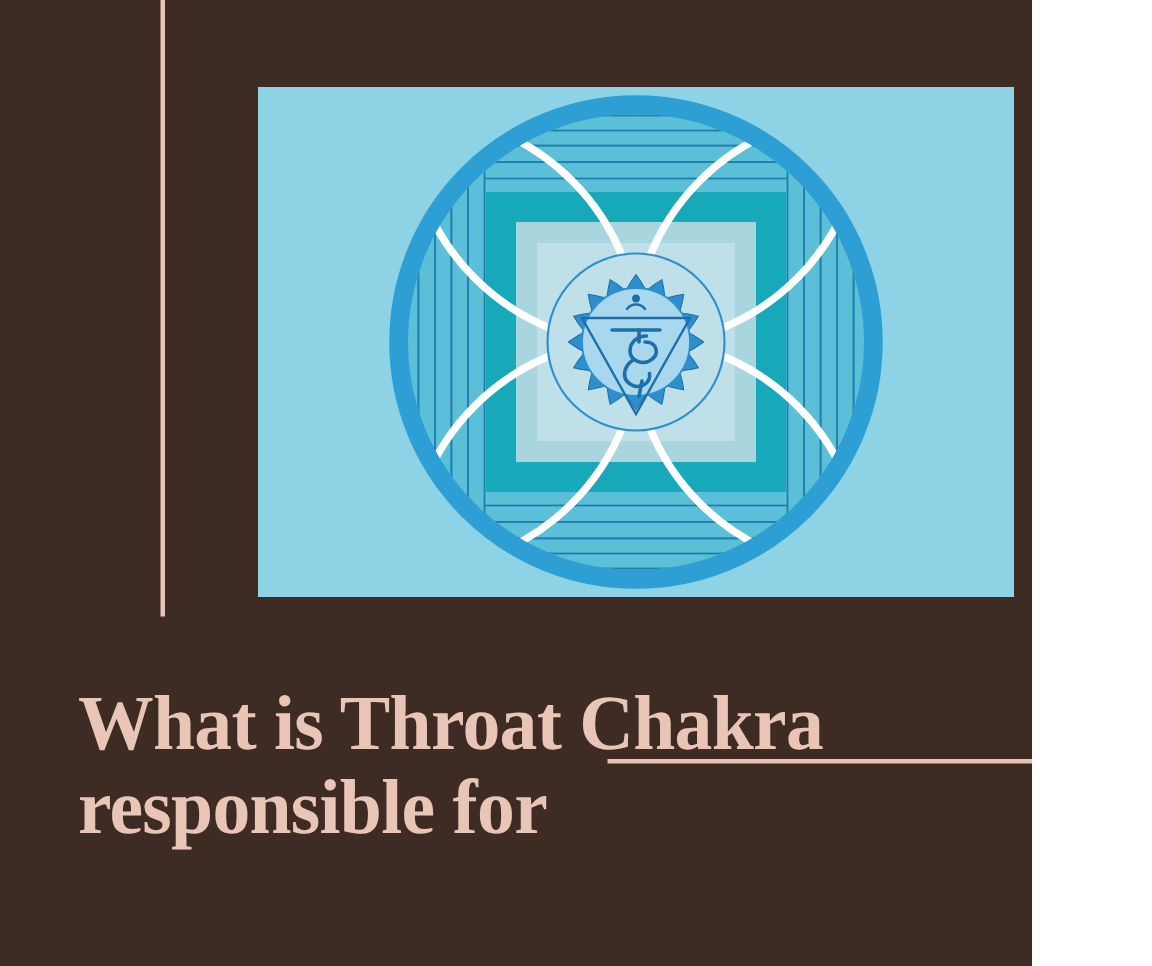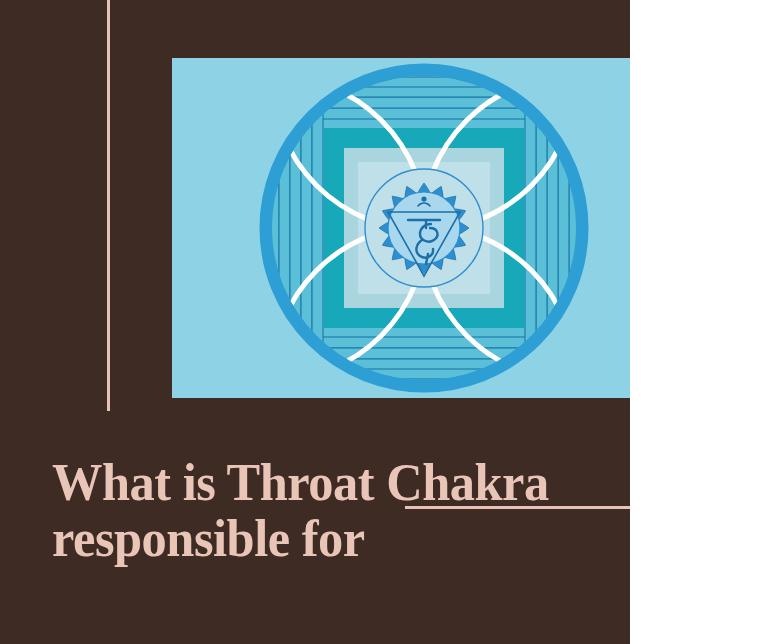--- a/index.html
+++ b/index.html
@@ -8,21 +8,21 @@
   }
   body {
     width: 768px;
     height: 644px;
     overflow: hidden;
     font-family: "Liberation Serif", serif;
   }
 
   #poster {
     position: relative;
-    width: 630px;
+    width: 688px;
     height: 644px;
     background: #3E2B24;
     overflow: hidden;
   }
 
   
   .vrule {
     position: absolute;
     left: 107px;
     top: 0;

